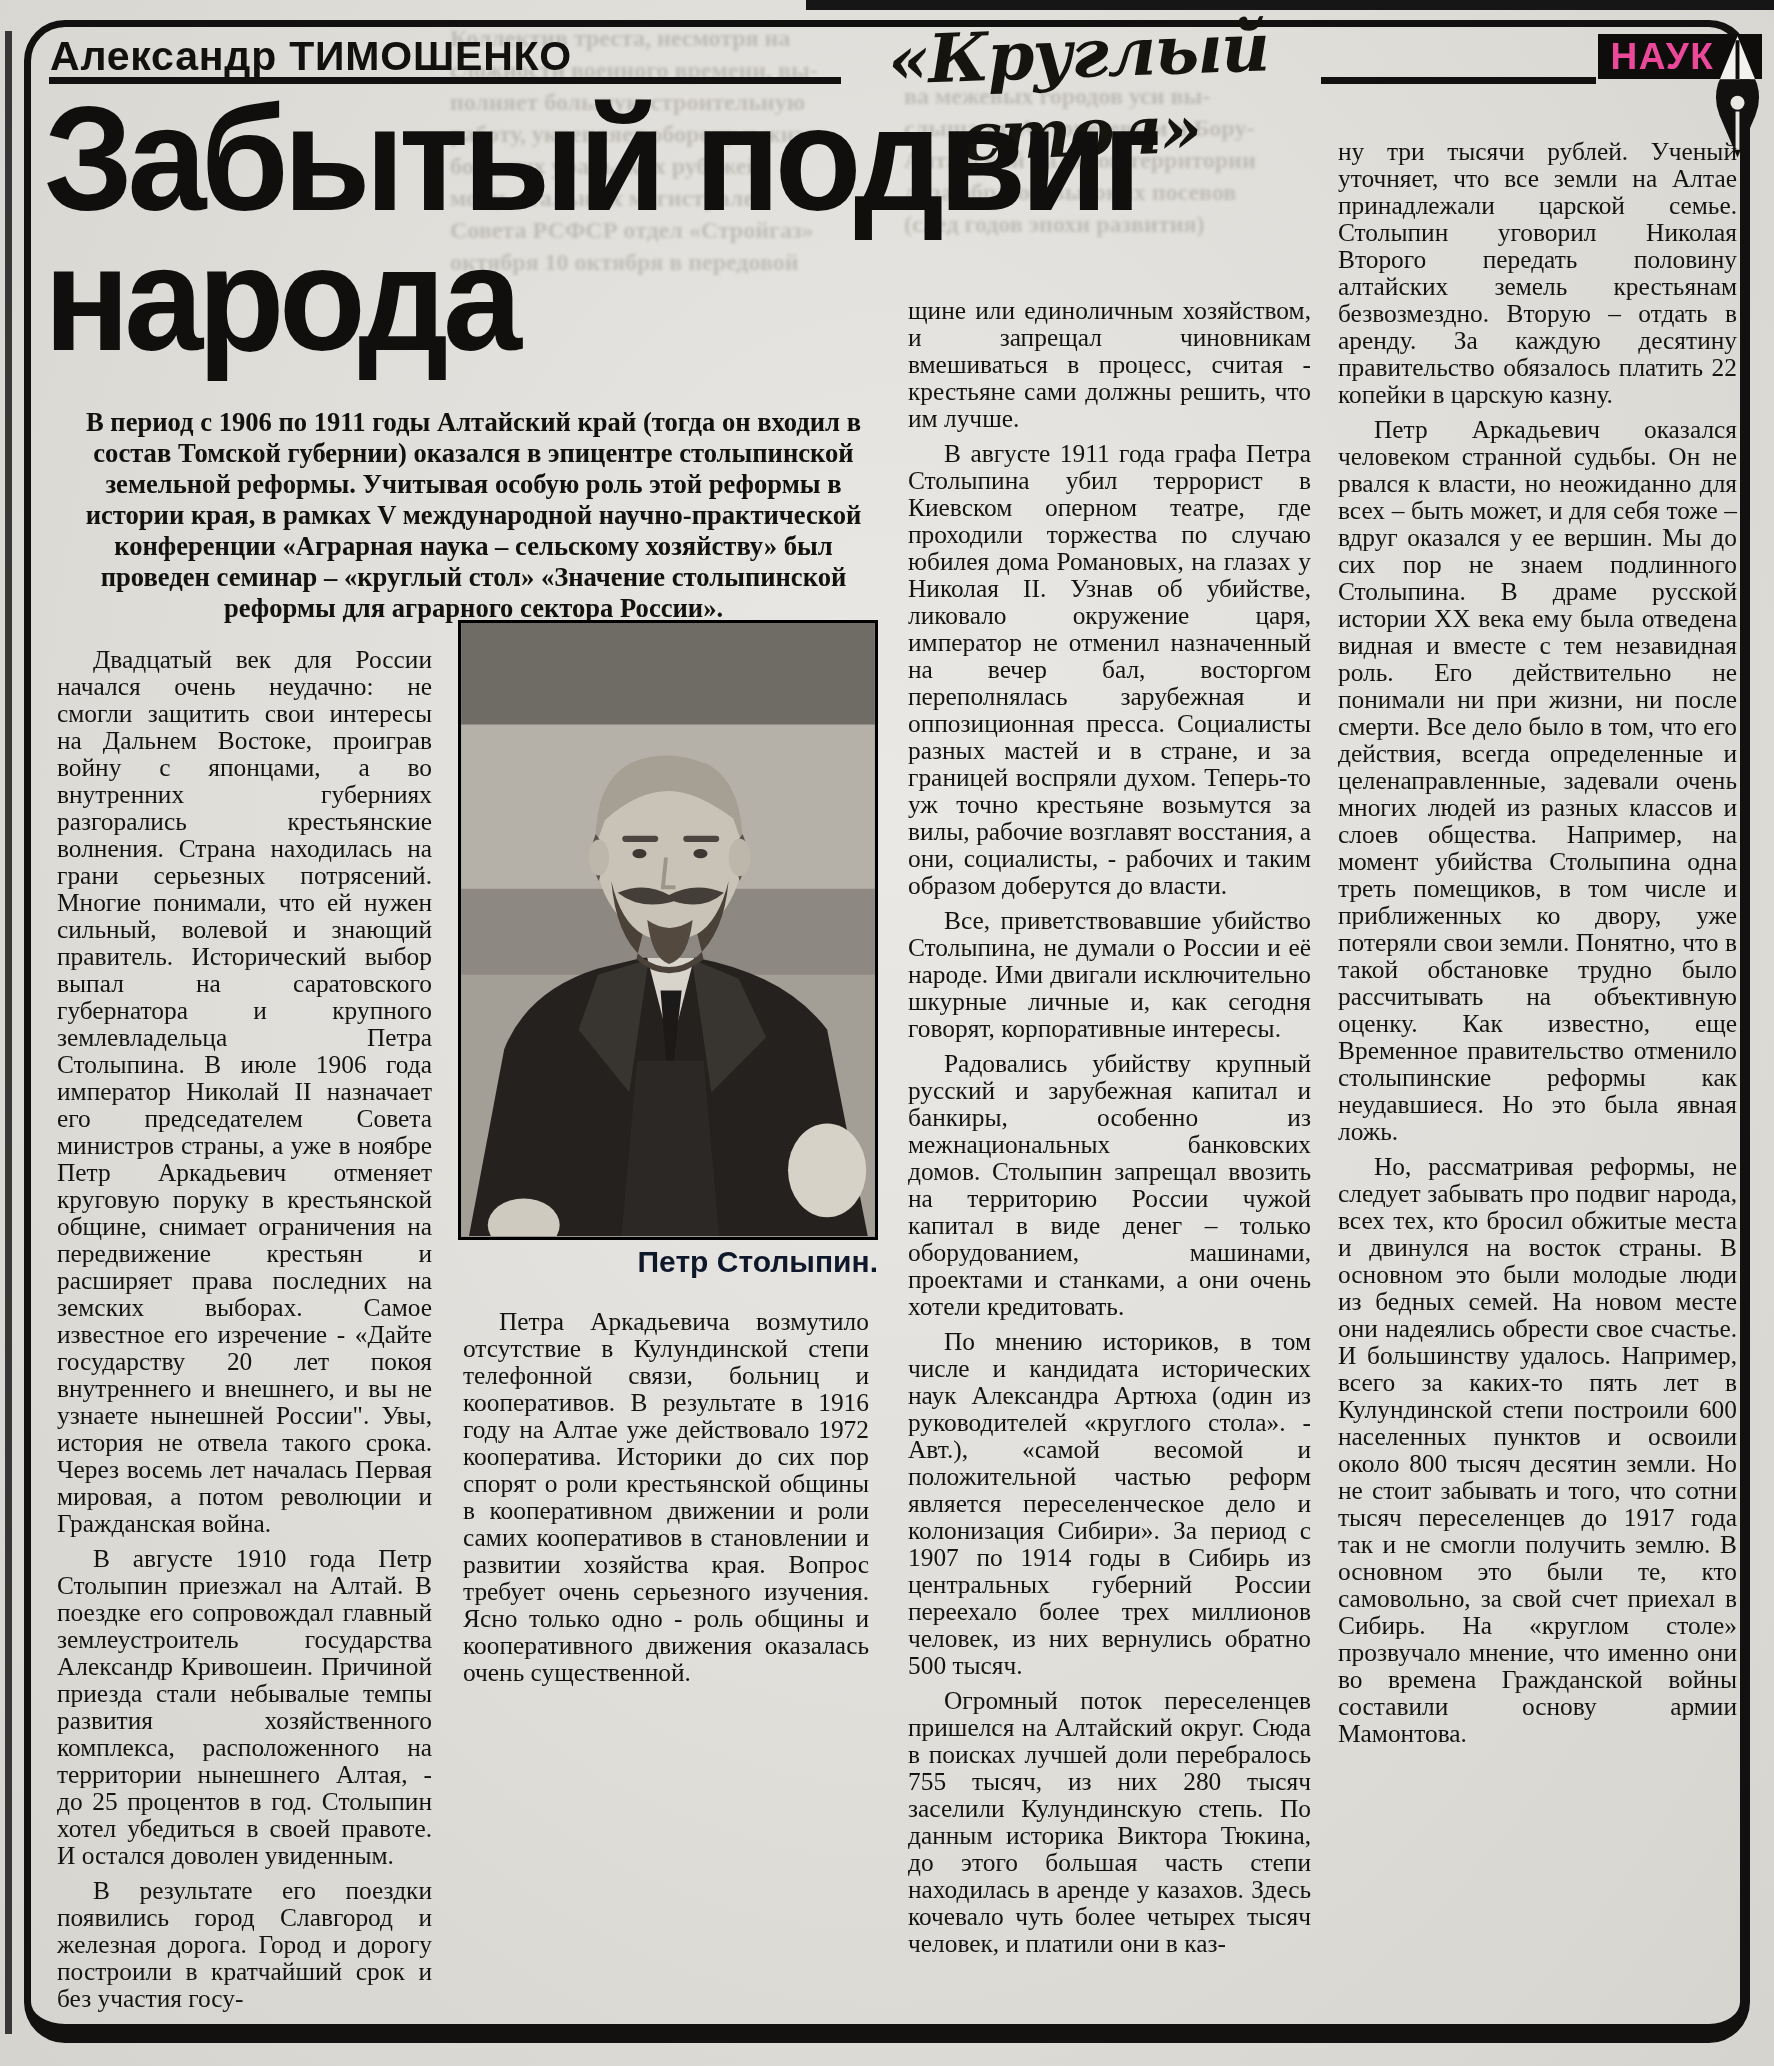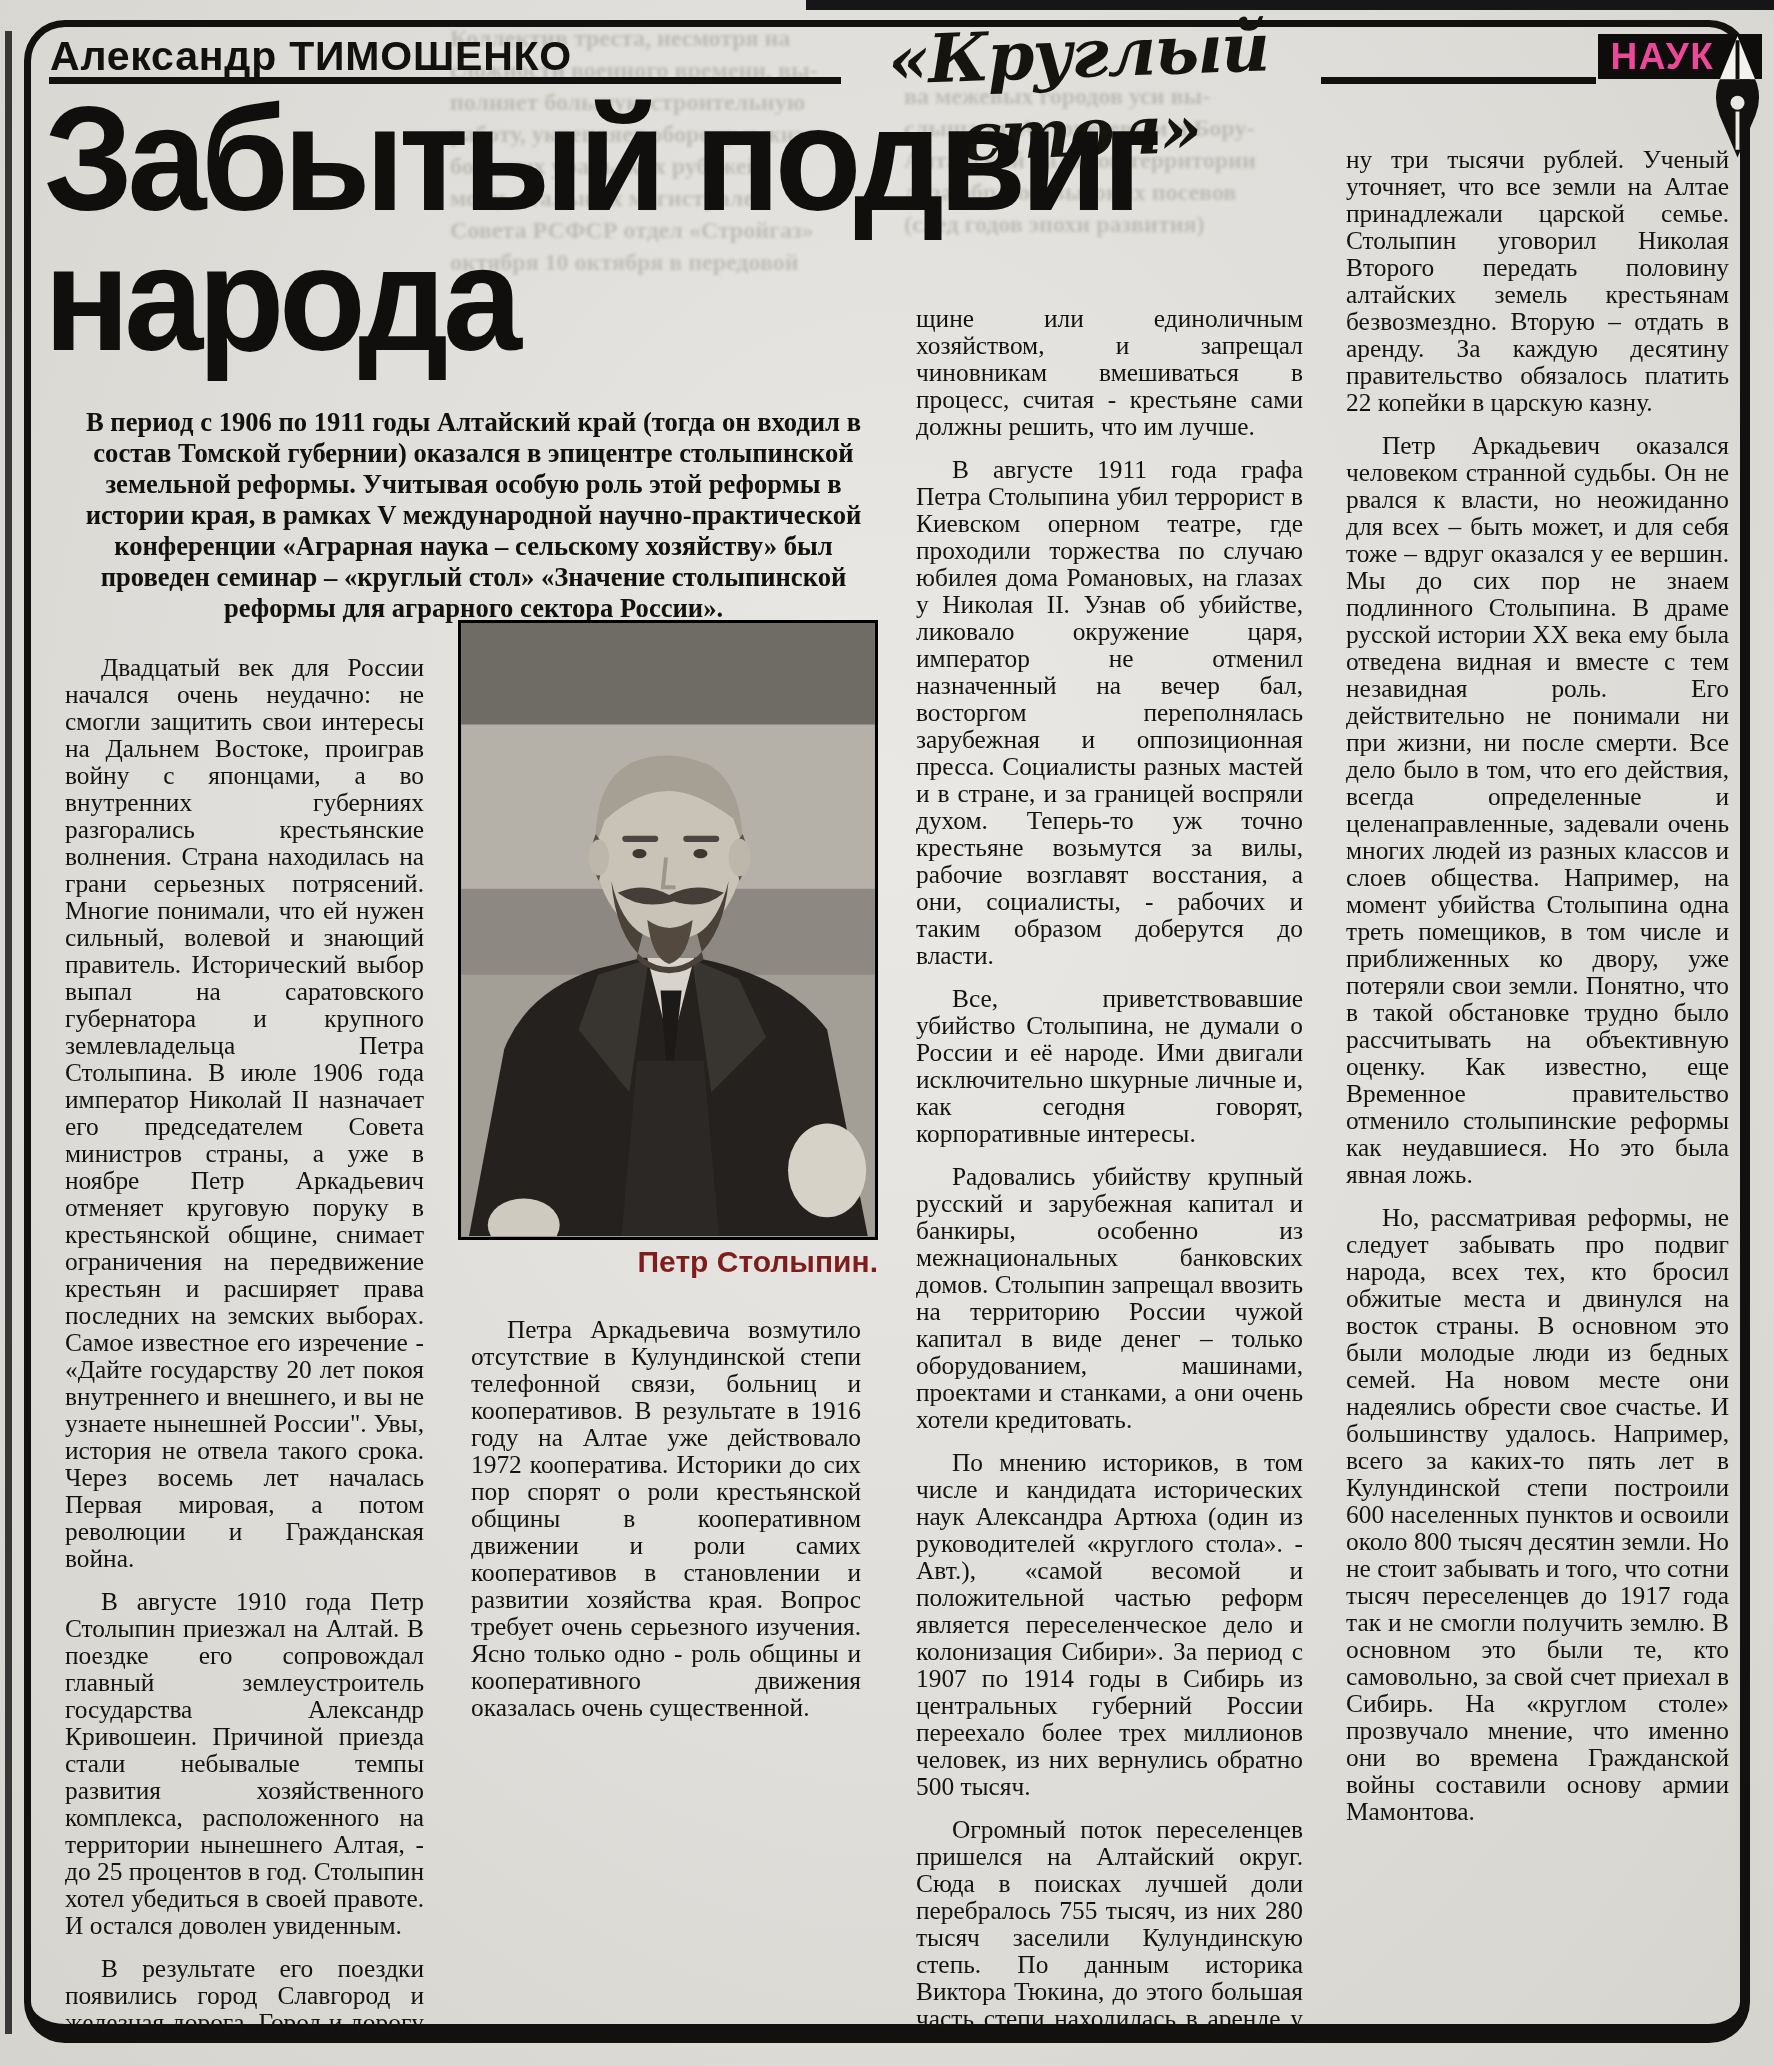--- a/index.html
+++ b/index.html
@@ -33,24 +33,24 @@
   .nib{position:absolute;left:1710px;top:34px;width:55px;height:129px;}
   .headline{position:absolute;left:44px;top:88px;width:1174px;
     font-family:"Liberation Sans",sans-serif;font-weight:bold;
     font-size:142px;line-height:135px;letter-spacing:-5.5px;color:#100f0e;
     transform:scaleY(1.04);transform-origin:top left;}
   .lede{position:absolute;left:63px;top:407px;width:821px;height:228px;overflow:hidden;
     font-weight:bold;font-size:26.6px;line-height:31px;text-align:center;color:#13110f;}
   .photo{position:absolute;left:458px;top:620px;width:420px;height:620px;
     border:3.1px solid #000;box-sizing:border-box;background:#9d9892;}
   .caption{position:absolute;left:458px;top:1245px;width:420px;text-align:right;
-    font-family:"Liberation Sans",sans-serif;font-weight:bold;font-size:30px;color:#7f1d1d;}
+    font-family:"Liberation Sans",sans-serif;font-weight:bold;font-size:30px;color:#0f172a;}
   .col{position:absolute;overflow:hidden;font-size:25.4px;line-height:27px;
     text-align:justify;color:#141312;}
-  .col p{margin:16px;text-indent:36px;}
+  .col p{margin:8px;text-indent:36px;}
   .col p.cont{text-indent:0;}
   .col-1{left:49px;top:638px;width:391px;height:1397px;}
   .col-2{left:455px;top:1300px;width:422px;height:739px;}
   .col-3{left:900px;top:289px;width:419px;height:1746px;}
   .col-4{left:1330px;top:130px;width:415px;height:1900px;}
   .ghost{position:absolute;color:#8d8982;opacity:.40;filter:blur(1.7px);
     font-size:24px;line-height:32px;font-weight:bold;pointer-events:none;}
   .ghost-a{left:450px;top:22px;width:426px;height:366px;overflow:hidden;}
   .ghost-b{left:904px;top:80px;width:411px;height:202px;overflow:hidden;}
 </style>

